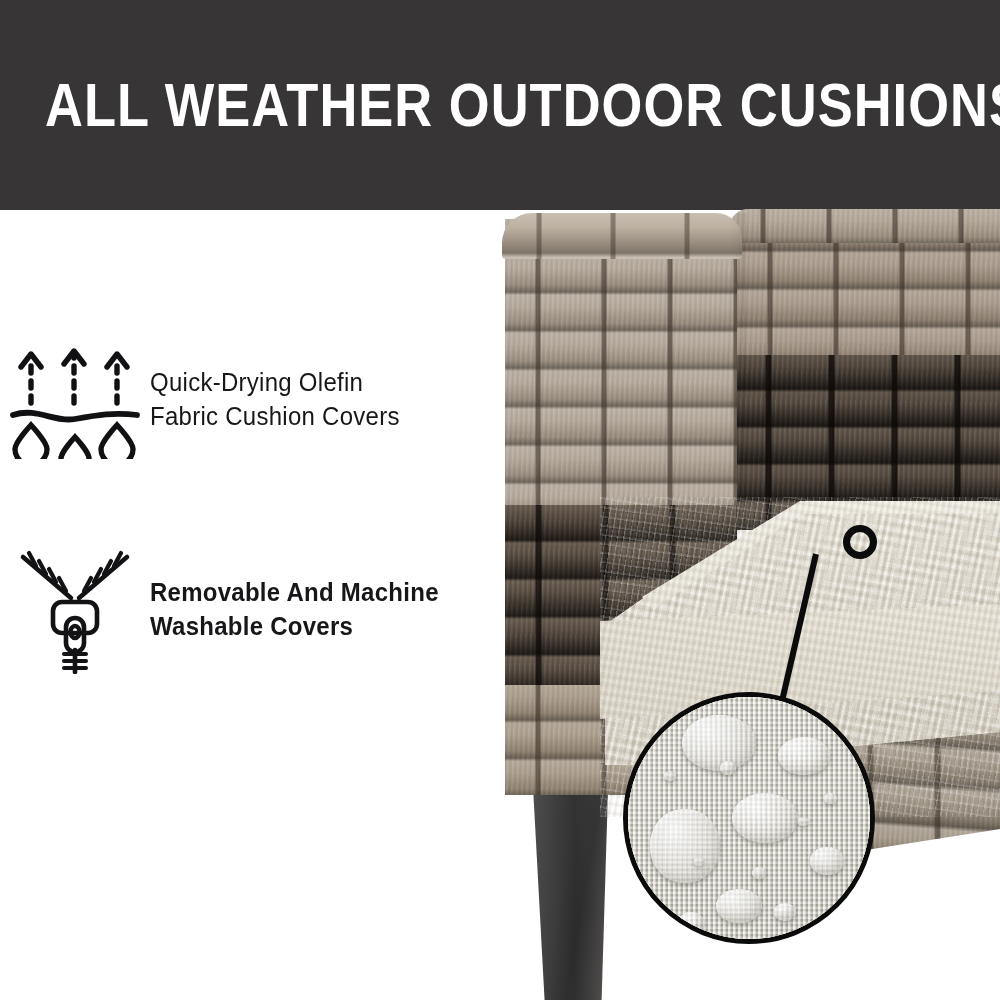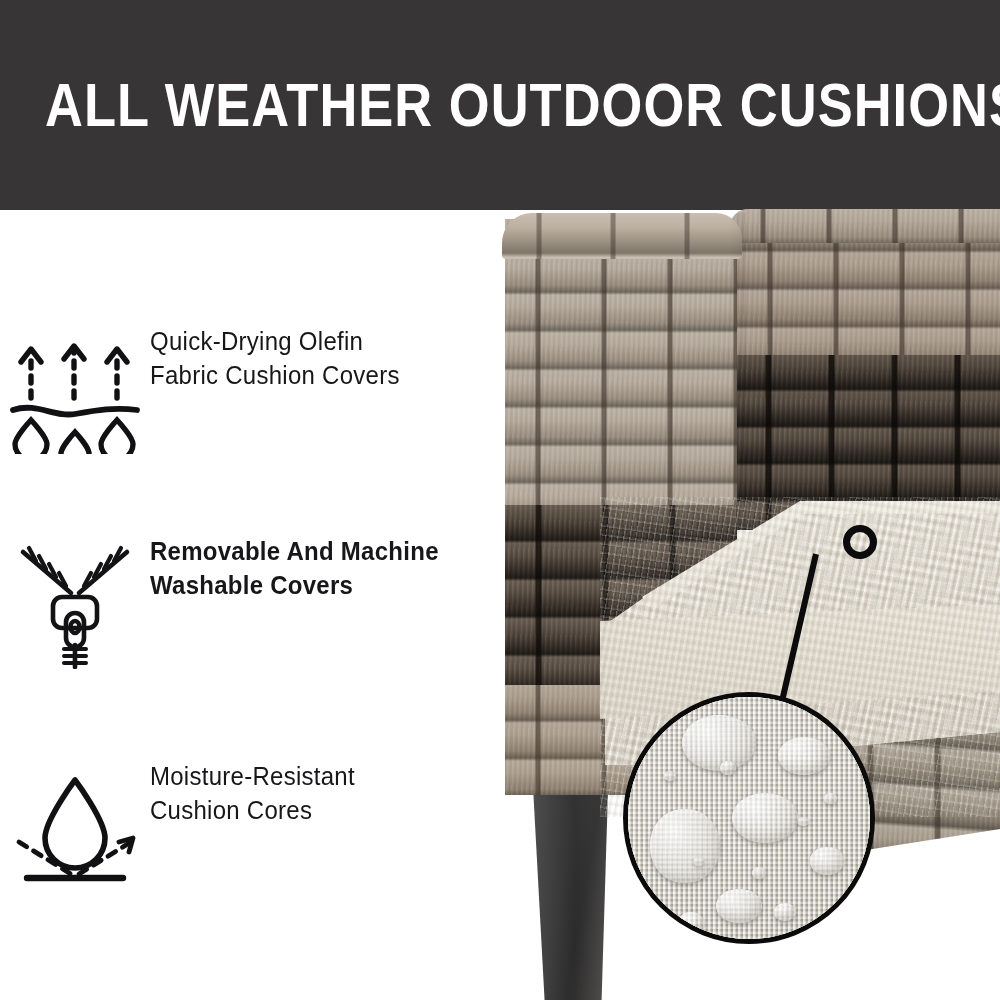--- a/index.html
+++ b/index.html
@@ -27,21 +27,21 @@
     font-size:61px;
     letter-spacing:1.2px;
     transform:scaleX(0.86);
     transform-origin:left center;
     white-space:nowrap;
     line-height:1;
   }
 
   
   .features{position:absolute;left:0;top:210px;width:500px;height:790px;}
-  .feature{position:absolute;left:0;width:500px;height:150px;display:flex;align-items:flex-start;}
+  .feature{position:absolute;left:0;width:500px;height:150px;display:flex;align-items:center;}
   .feature.f1{top:115px;}
   .feature.f2{top:325px;font-weight:bold;}
   .feature.f3{top:550px;}
 
   .icon-wrap{
     width:150px;height:140px;flex:0 0 150px;
     display:flex;align-items:center;justify-content:center;
   }
   .feature-text{
     font-family:"Liberation Sans Narrow","Liberation Sans",sans-serif;
@@ -391,39 +391,20 @@
             <line x1="48" y1="122" x2="70" y2="122"></line>
           </g>
         </svg>
       </div>
       <div class="feature-text">
         <span>Removable And Machine</span>
         <span>Washable Covers</span>
       </div>
     </div>
 
-    <div class="feature f3">
-      <div class="icon-wrap">
-        <svg width="136" height="116" viewBox="0 0 136 116" fill="none" stroke="#111114" stroke-width="5.2" stroke-linecap="round" stroke-linejoin="round">
-
-          <path d="M68 8 C68 8, 38 48, 38 66 A30 30 0 0 0 98 66 C98 48, 68 8, 68 8 Z" fill="none" stroke-width="5.6"></path>
-
-          <line x1="20" y1="106" x2="116" y2="106" stroke-width="6.4"></line>
-
-          <line x1="12" y1="70" x2="64" y2="102" stroke-dasharray="9 8" stroke-width="4.8"></line>
-
-          <line x1="72" y1="102" x2="124" y2="70" stroke-dasharray="9 8" stroke-width="4.8"></line>
-          <polyline points="112,70 126,66 122,80" fill="none" stroke-width="4.8"></polyline>
-        </svg>
-      </div>
-      <div class="feature-text">
-        <span>Moisture-Resistant</span>
-        <span>Cushion Cores</span>
-      </div>
-    </div>
   </div>
 
   <div class="photo">
 
     <div class="leg"></div>
     <div class="leg-shade"></div>
 
     <div class="wicker back-right-light"></div>
     <div class="wicker back-right-dark"></div>
     <div class="wicker back-light"></div>

